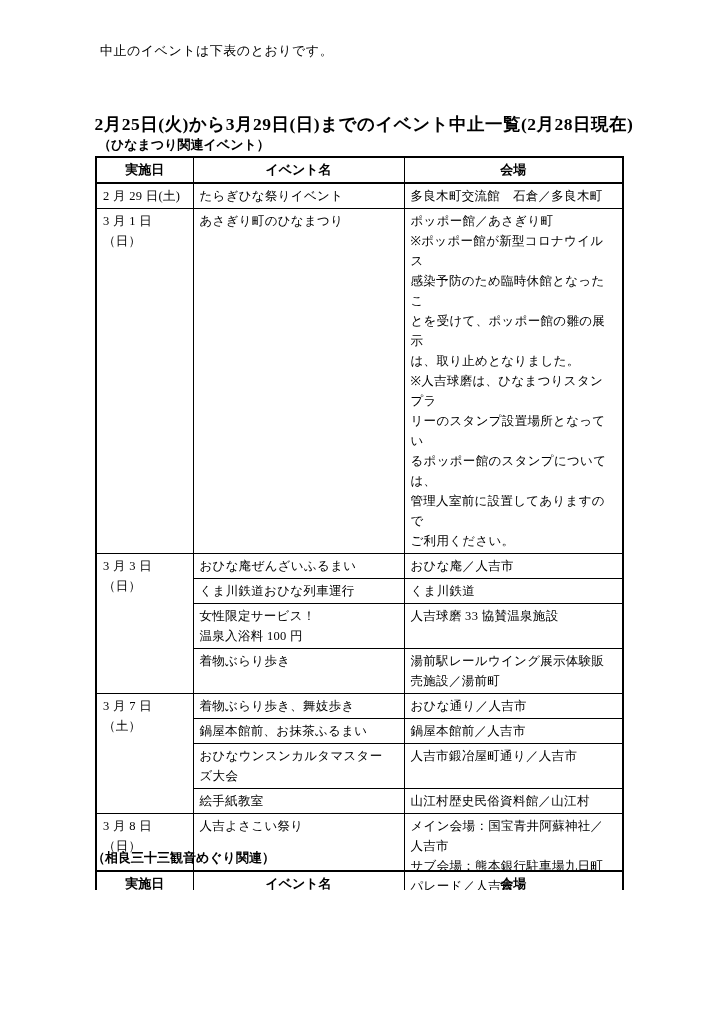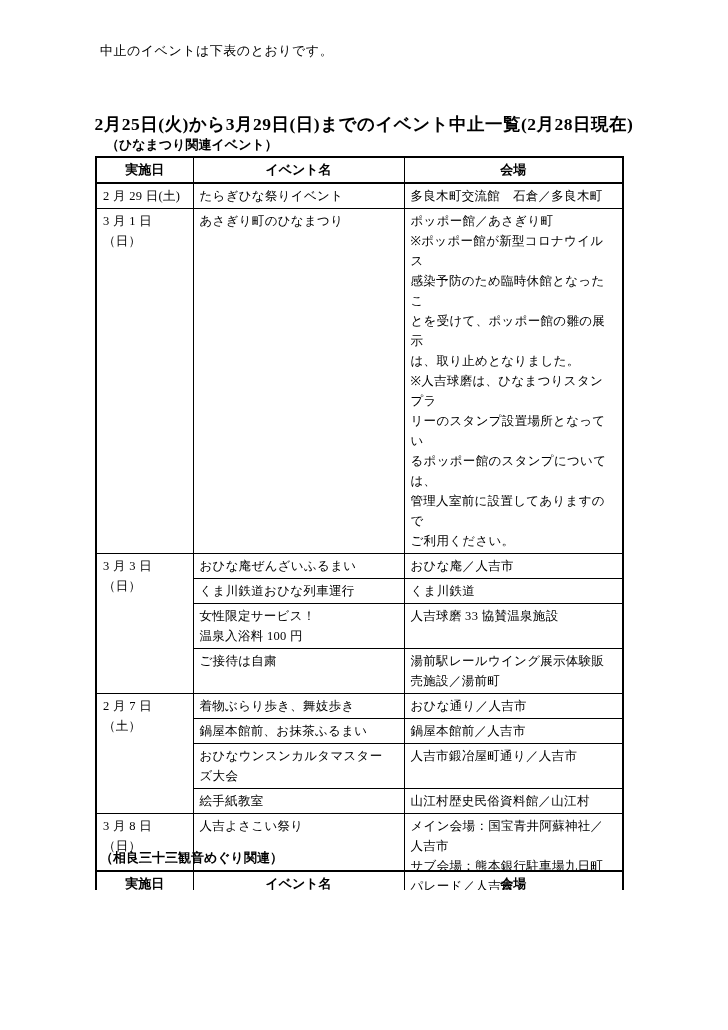--- a/index.html
+++ b/index.html
@@ -33,21 +33,20 @@
     font-weight: bold;
     font-family: "Liberation Serif", "DejaVu Serif", serif;
     letter-spacing: 0.5px;
     margin-top: 16px;
   }
   .section-label {
     position: absolute;
     font-size: 13px;
     font-weight: bold;
     font-family: "Liberation Sans", "DejaVu Sans", sans-serif;
-    margin-left: 8px;
   }
   #section-label-1 { left: 98px; top: 136px; }
   #section-label-2 { left: 92px; top: 849px; }
 
   table.events {
     position: absolute;
     left: 95px;
     width: 527px;
     border-collapse: collapse;
     table-layout: fixed;
@@ -138,26 +137,26 @@
       <tr>
         <td>くま川鉄道おひな列車運行</td>
         <td>くま川鉄道</td>
       </tr>
       <tr>
         <td>女性限定サービス！
 温泉入浴料 100 円</td>
         <td>人吉球磨 33 協賛温泉施設</td>
       </tr>
       <tr>
-        <td>ご接待は自粛</td>
+        <td>着物ぶらり歩き</td>
         <td>湯前駅レールウイング展示体験販
 売施設／湯前町</td>
       </tr>
       <tr>
-        <td class="date-cell" rowspan="4">2 月 7 日（土）</td>
+        <td class="date-cell" rowspan="4">3 月 7 日（土）</td>
         <td>着物ぶらり歩き、舞妓歩き</td>
         <td>おひな通り／人吉市</td>
       </tr>
       <tr>
         <td>鍋屋本館前、お抹茶ふるまい</td>
         <td>鍋屋本館前／人吉市</td>
       </tr>
       <tr>
         <td>おひなウンスンカルタマスター
 ズ大会</td>

